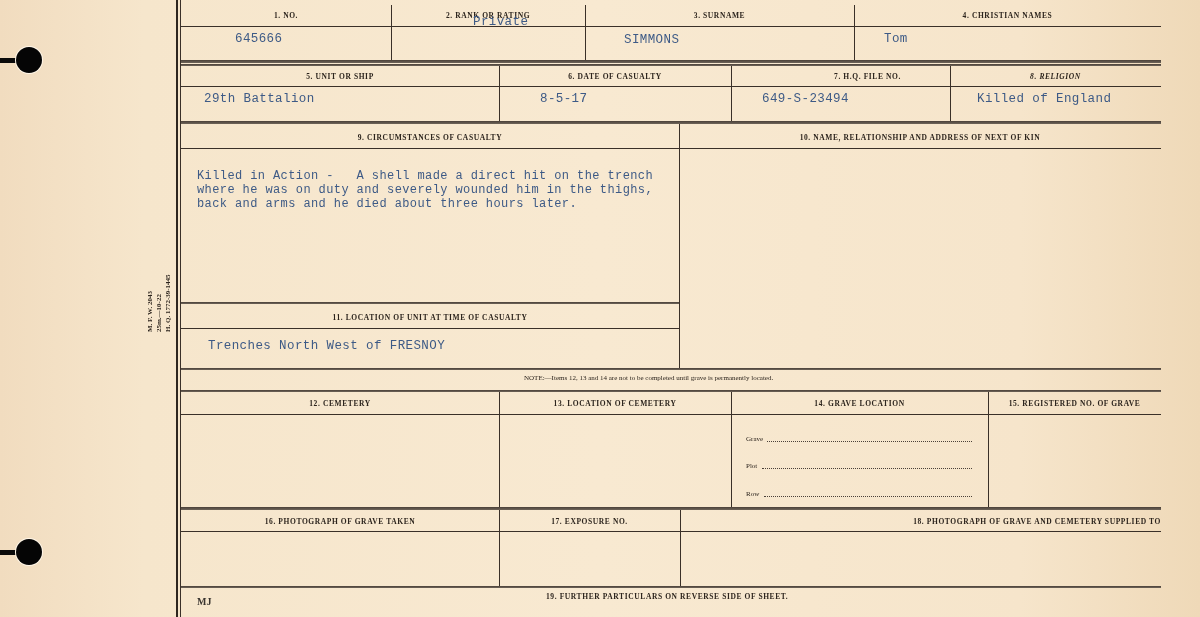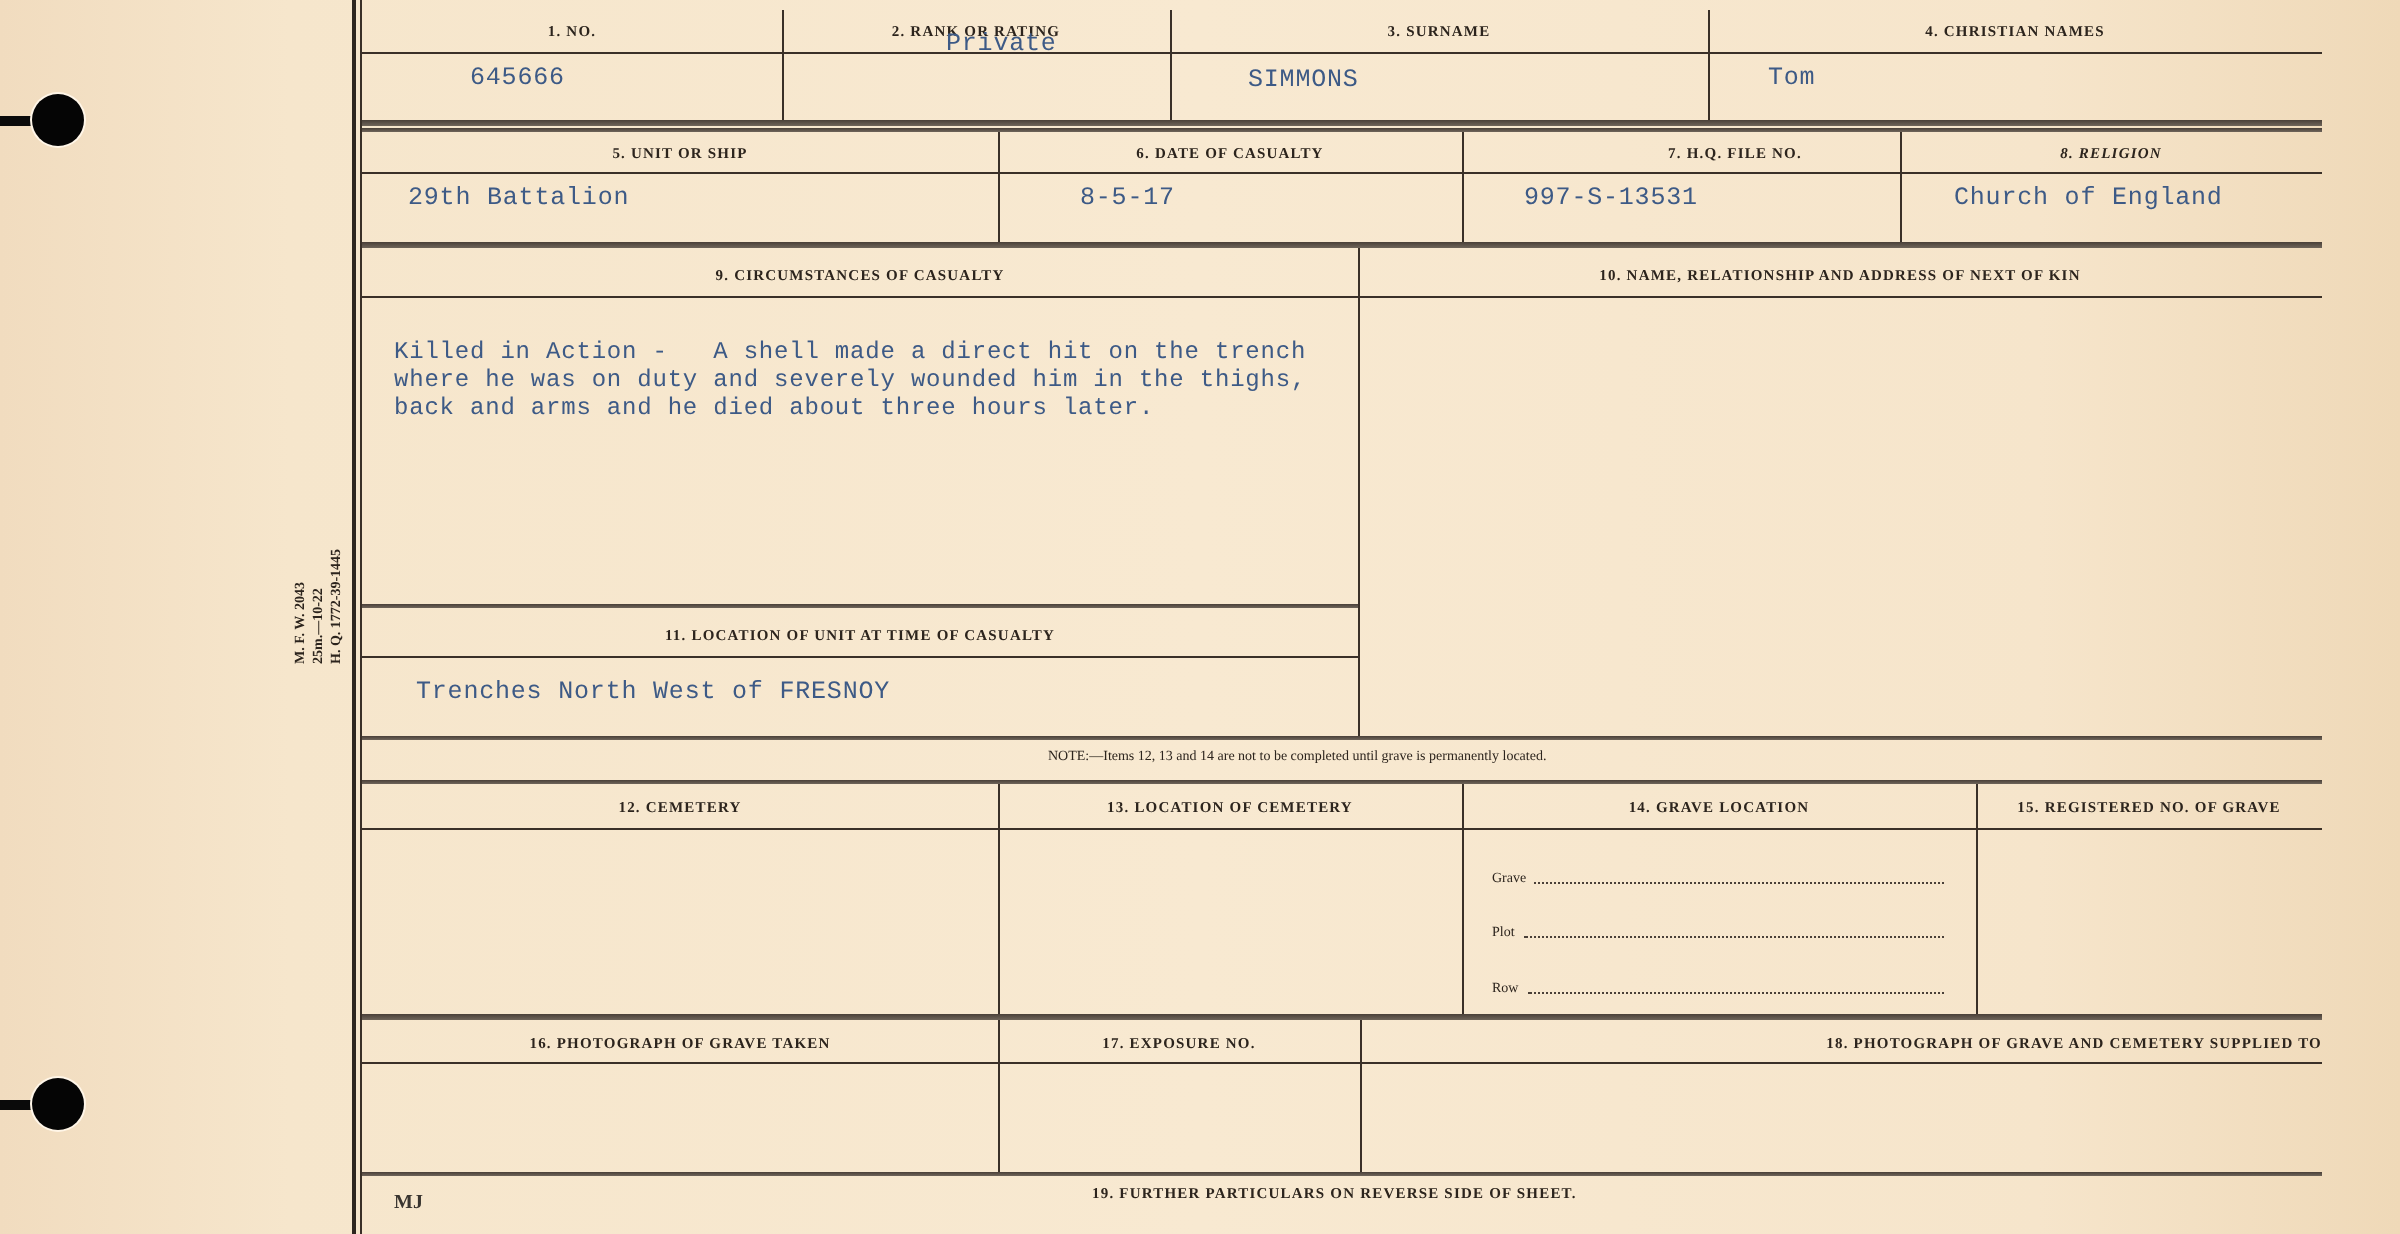--- a/index.html
+++ b/index.html
@@ -69,23 +69,23 @@
 <div class="hthick" style="left:181px; top:121px; width:980px;"></div>
 <div class="vline" style="left:499px; top:66px; height:55px;"></div>
 <div class="vline" style="left:731px; top:66px; height:55px;"></div>
 <div class="vline" style="left:950px; top:66px; height:55px;"></div>
 
 <div class="label" style="left:181px; width:318px; top:72px;">5. UNIT OR SHIP</div>
 <div class="typed" style="left:204px; top:92px;">29th Battalion</div>
 <div class="label" style="left:499px; width:232px; top:72px;">6. DATE OF CASUALTY</div>
 <div class="typed" style="left:528px; top:92px;margin-left:12px;">8-5-17</div>
 <div class="label" style="left:758px; width:219px; top:72px;">7. H.Q. FILE NO.</div>
-<div class="typed" style="left:762px; top:92px;">997-S-13531</div>
+<div class="typed" style="left:762px; top:92px;">649-S-23494</div>
 <div class="label" style="left:950px; width:211px; top:72px;font-style:italic;">8. RELIGION</div>
-<div class="typed" style="left:977px; top:92px;">Church of England</div>
+<div class="typed" style="left:977px; top:92px;">Killed of England</div>
 
 <div class="hline" style="left:181px; top:148px; width:980px;"></div>
 <div class="vline" style="left:679px; top:124px; height:245px;"></div>
 <div class="label" style="left:181px; width:498px; top:133px;">9. CIRCUMSTANCES OF CASUALTY</div>
 <div class="typed" style="left:197px; top:169px; font-size:12px;">Killed in Action -   A shell made a direct hit on the trench</div>
 <div class="typed" style="left:197px; top:183px; font-size:12px;">where he was on duty and severely wounded him in the thighs,</div>
 <div class="typed" style="left:197px; top:197px; font-size:12px;">back and arms and he died about three hours later.</div>
 
 <div class="label" style="left:679px; width:482px; top:133px;">10. NAME, RELATIONSHIP AND ADDRESS OF NEXT OF KIN</div>
 <div class="typed" style="left:700px; top:170px;"></div>

